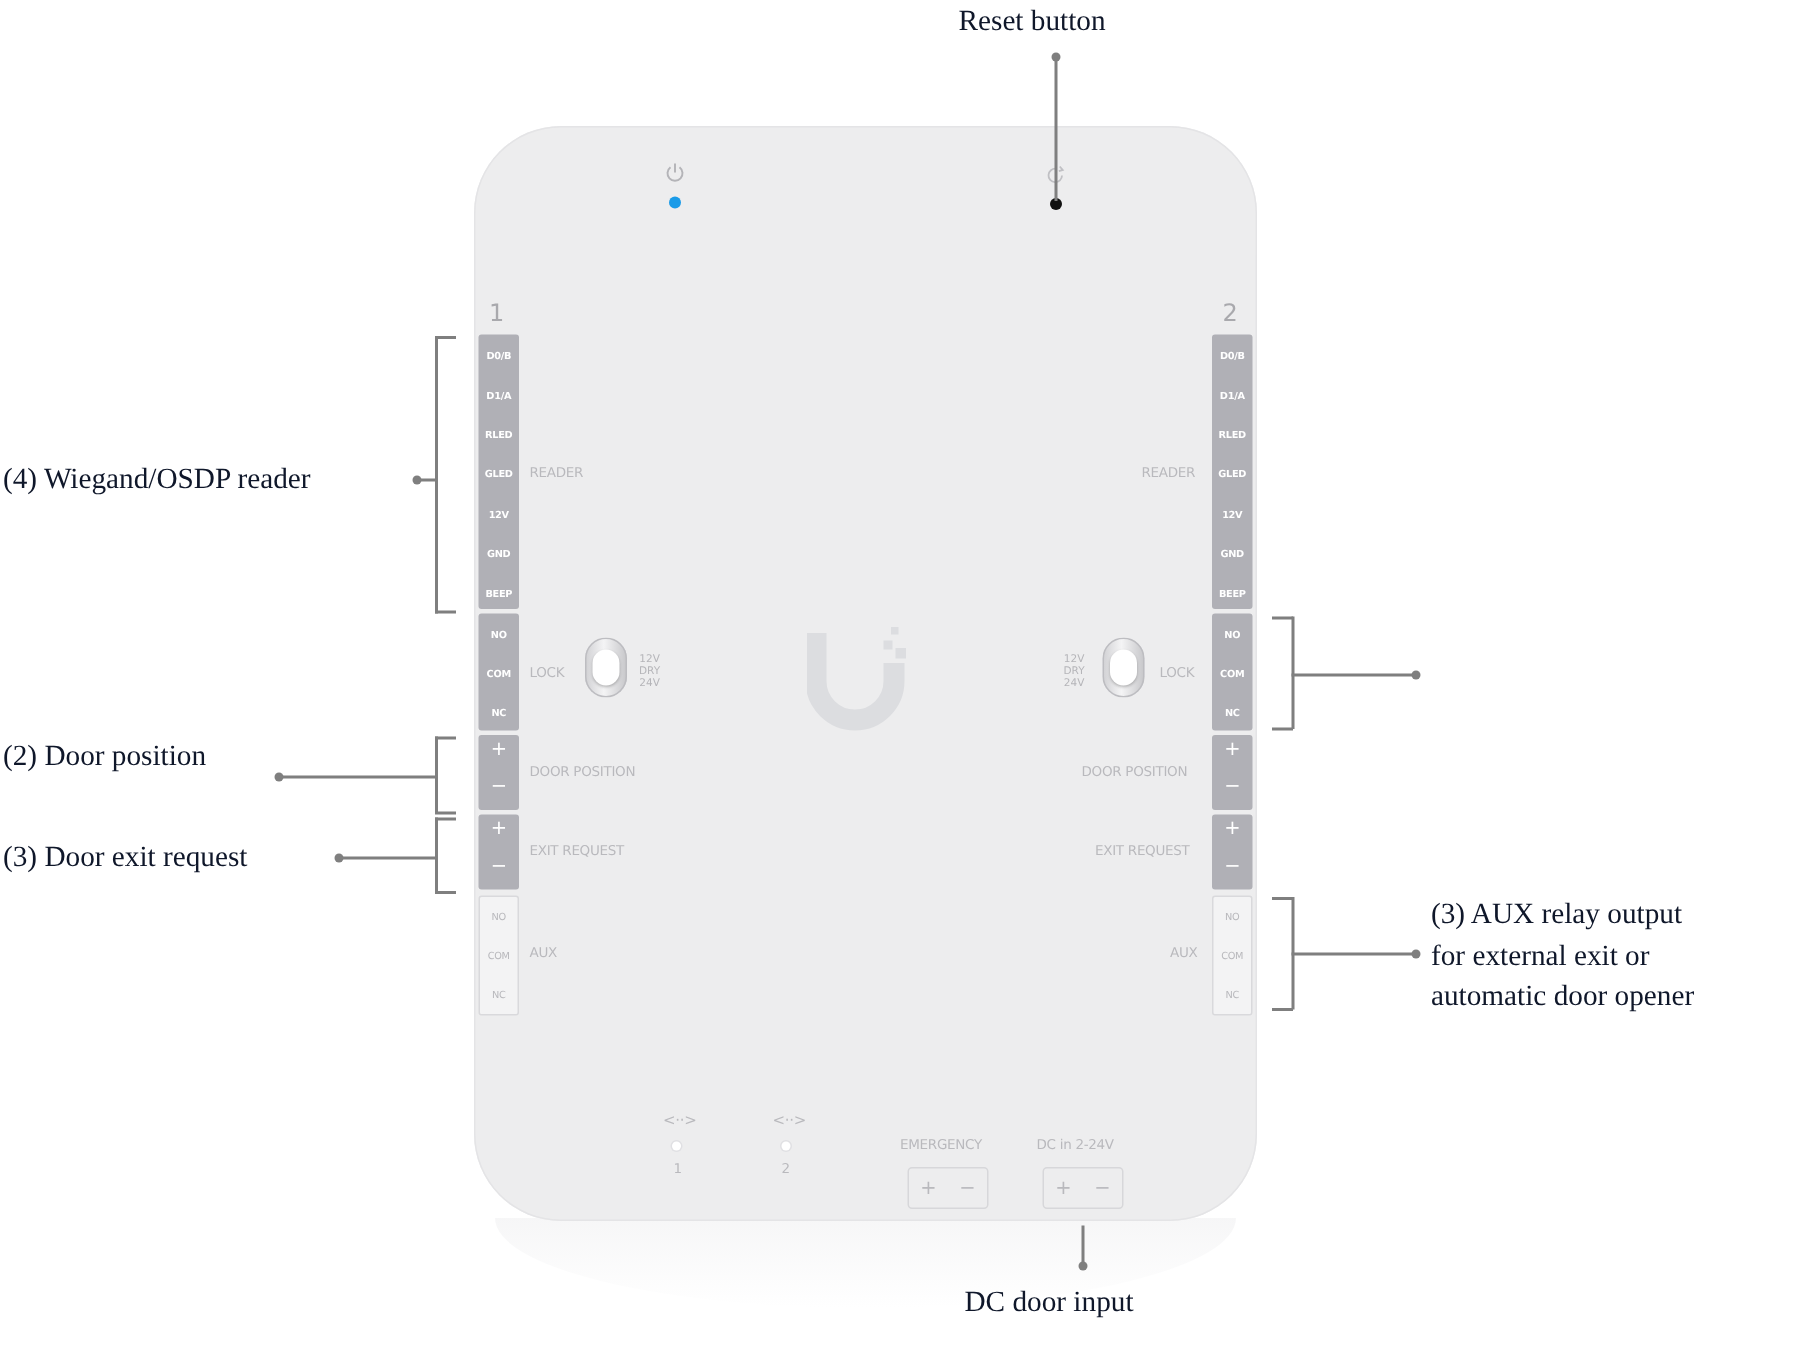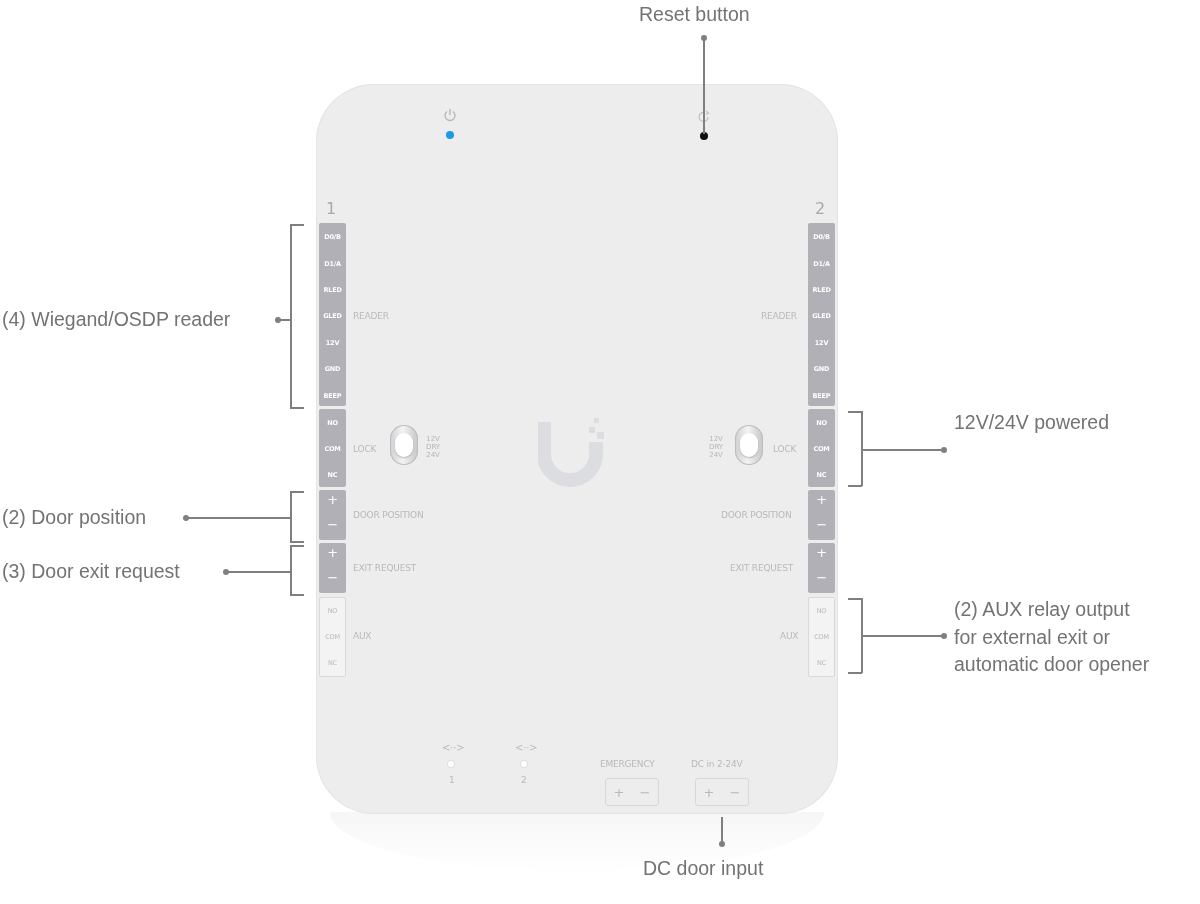--- a/index.html
+++ b/index.html
@@ -1,18 +1,18 @@
 <!DOCTYPE html>
 <html><head>
 <meta charset="utf-8">
 <style>
   html,body{margin:0;padding:0;background:#ffffff;}
   body{width:1200px;height:904px;position:relative;overflow:hidden;font-family:"DejaVu Sans","Liberation Sans",sans-serif;}
   .abs{position:absolute;}
-  .callout{color:#737373;font-size:19.5px;line-height:27.5px;white-space:nowrap;font-family:Liberation Sans, sans-serif;}
+  .callout{color:#0f172a;font-size:19.5px;line-height:27.5px;white-space:nowrap;font-family:Liberation Serif, serif;}
   .line{background:#7f7f7f;position:absolute;}
   .dot{position:absolute;width:6px;height:6px;border-radius:50%;background:#7f7f7f;}
   
   .device{left:316px;top:84px;width:522px;height:730px;background:#ededee;border-radius:58px;box-shadow:inset 0 0 0 1px #e4e4e6;}
   .reflection{left:330px;top:812px;width:494px;height:60px;background:linear-gradient(#f4f4f5,#ffffff);border-radius:0 0 50% 50%/0 0 100% 100%;opacity:.8;}
   .pin{position:absolute;left:0;width:27px;color:#fff;font-size:6.5px;font-weight:bold;text-align:center;letter-spacing:-.2px;}
   .block{position:absolute;width:27px;background:#b0b0b6;border-radius:2px;}
   .block.light{background:#f3f3f4;border:1px solid #d9d9dc;width:25px;}
   .block.light .pin{color:#b8b8bc;font-weight:normal;width:25px;}
   .lbl{position:absolute;color:#b9b9bd;font-size:9px;white-space:nowrap;letter-spacing:-.2px;}
@@ -161,45 +161,44 @@
 <div class="dot" style="left:701px;top:35px"></div>
 <div class="line" style="left:703px;top:38px;width:1.5px;height:96px"></div>
 
 <div class="callout abs" style="left:2px;top:306px">(4) Wiegand/OSDP reader</div>
 <div class="dot" style="left:275px;top:317px"></div>
 <div class="line" style="left:278px;top:319px;width:13px;height:1.5px"></div>
 <div class="line" style="left:290px;top:224px;width:1.5px;height:185px"></div>
 <div class="line" style="left:290px;top:224px;width:14px;height:1.5px"></div>
 <div class="line" style="left:290px;top:407px;width:14px;height:1.5px"></div>
 
-<div class="callout abs" style="left:2px;top:504px">(2) Door position</div>
+<div class="callout abs" style="left:2px;top:491px">(2) Door position</div>
 <div class="dot" style="left:183px;top:515px"></div>
 <div class="line" style="left:186px;top:517px;width:105px;height:1.5px"></div>
 <div class="line" style="left:290px;top:491px;width:1.5px;height:51px"></div>
 <div class="line" style="left:290px;top:491px;width:14px;height:1.5px"></div>
 <div class="line" style="left:290px;top:541px;width:14px;height:1.5px"></div>
 
 <div class="callout abs" style="left:2px;top:558px">(3) Door exit request</div>
 <div class="dot" style="left:223px;top:569px"></div>
 <div class="line" style="left:226px;top:571px;width:65px;height:1.5px"></div>
 <div class="line" style="left:290px;top:545px;width:1.5px;height:50px"></div>
 <div class="line" style="left:290px;top:545px;width:14px;height:1.5px"></div>
 <div class="line" style="left:290px;top:594px;width:14px;height:1.5px"></div>
 
 <div class="callout abs" style="left:954px;top:409px">
-  <div>12V/24V powered</div>
 </div>
 <div class="line" style="left:848px;top:411px;width:14px;height:1.5px"></div>
 <div class="line" style="left:861px;top:411px;width:1.5px;height:75px"></div>
 <div class="line" style="left:848px;top:485px;width:14px;height:1.5px"></div>
 <div class="line" style="left:861px;top:449px;width:82px;height:1.5px"></div>
 <div class="dot" style="left:941px;top:447px"></div>
 
 <div class="callout abs" style="left:954px;top:596px">
-  <div>(2) AUX relay output</div>
+  <div>(3) AUX relay output</div>
   <div>for external exit or</div>
   <div>automatic door opener</div>
 </div>
 <div class="line" style="left:848px;top:598px;width:14px;height:1.5px"></div>
 <div class="line" style="left:861px;top:598px;width:1.5px;height:75px"></div>
 <div class="line" style="left:848px;top:672px;width:14px;height:1.5px"></div>
 <div class="line" style="left:861px;top:635px;width:82px;height:1.5px"></div>
 <div class="dot" style="left:941px;top:633px"></div>
 
 <div class="line" style="left:721px;top:817px;width:1.5px;height:26px"></div>

